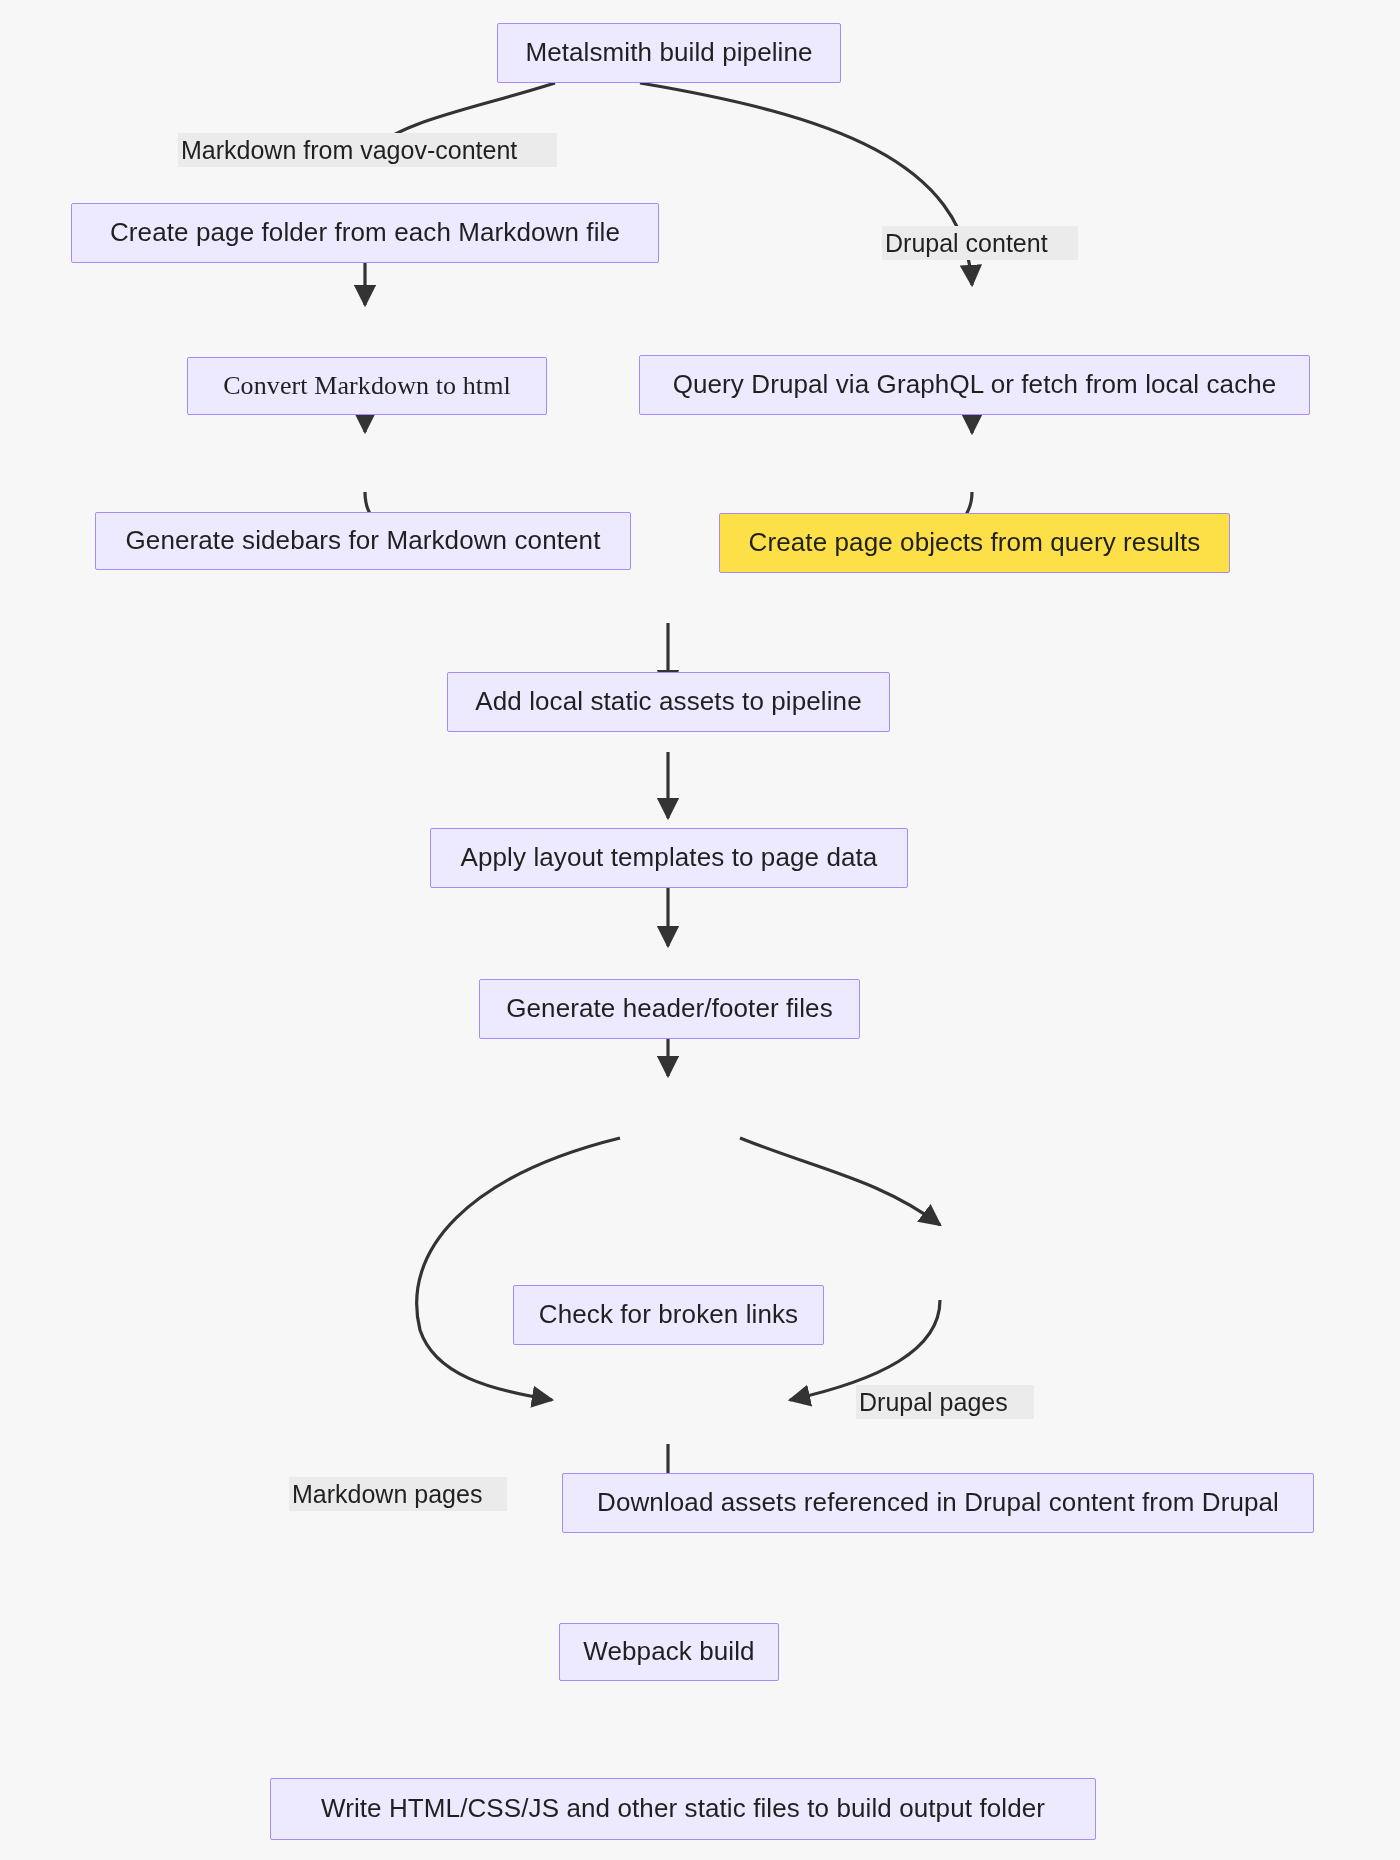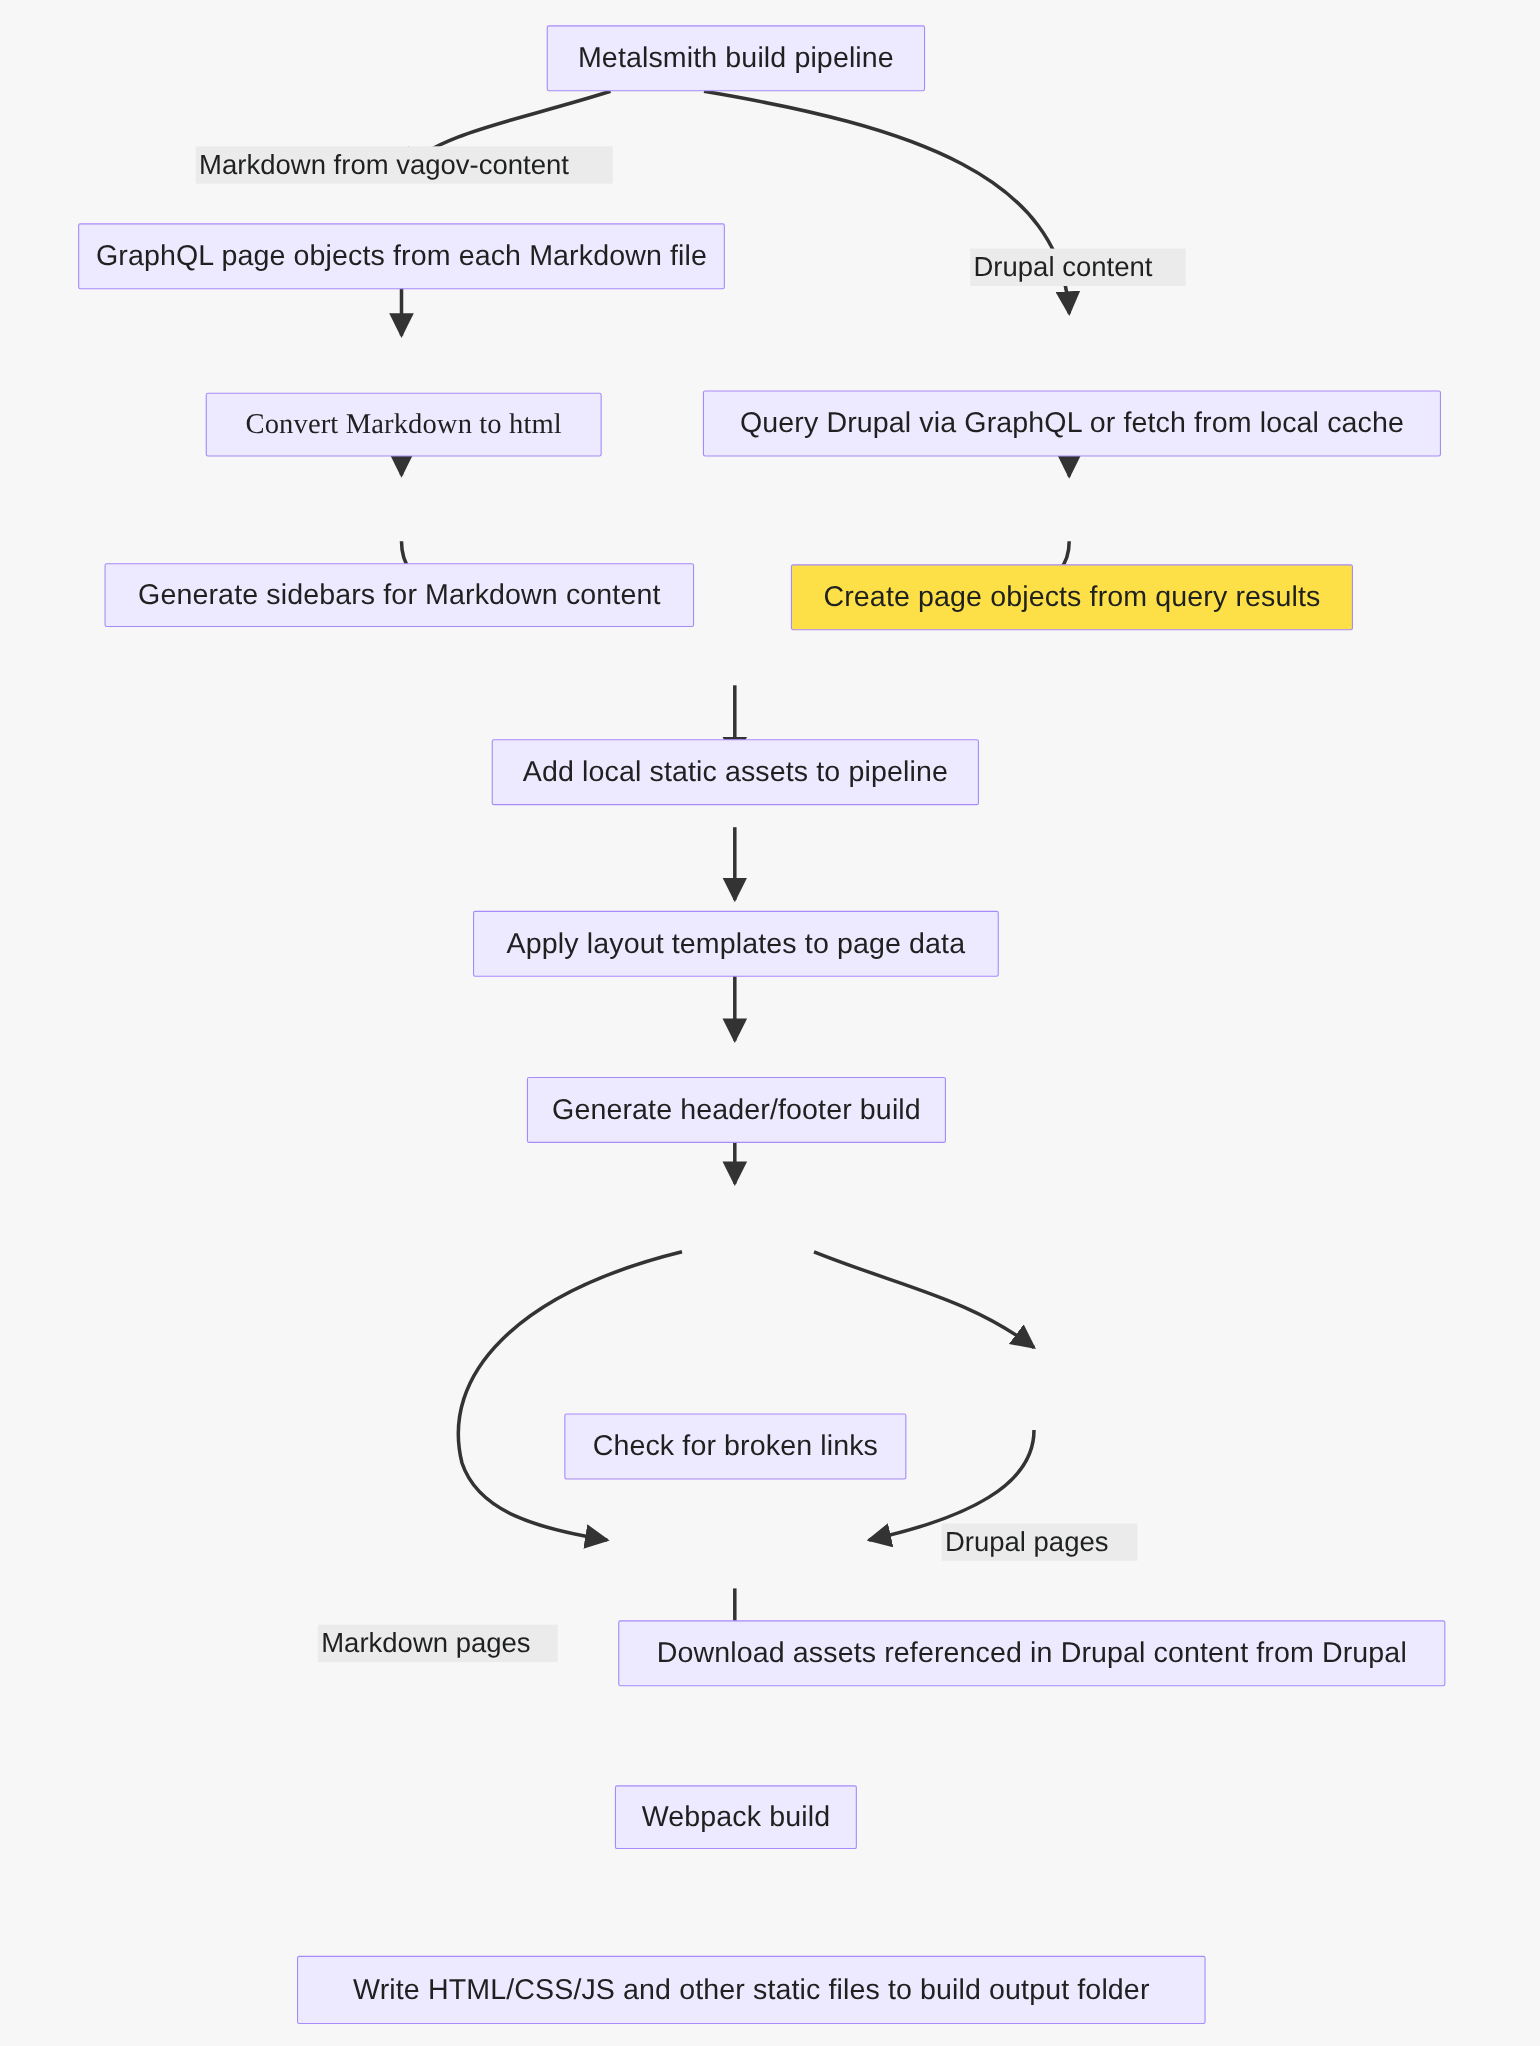--- a/index.html
+++ b/index.html
@@ -93,21 +93,21 @@
 
       <path d="M 668 1444 L 668 1510"></path>
     </g>
   </svg>
 
   <div class="node clip" style="left: 497px; top: 23px; width: 344px; height: 60px; background: rgb(237, 233, 254); border-color: rgb(167, 139, 250);">
     <span class="label" style="color: rgb(31, 32, 32);">Metalsmith build pipeline</span>
   </div>
 
   <div class="node clip" style="left: 71px; top: 203px; width: 588px; height: 60px; background: rgb(237, 233, 254); border-color: rgb(167, 139, 250);">
-    <span class="label" style="color: rgb(31, 32, 32);">GraphQL page objects from each Markdown file</span>
+    <span class="label" style="color: rgb(31, 32, 32);">Create page folder from each Markdown file</span>
   </div>
 
   <div class="node clip" style="left: 187px; top: 357px; width: 360px; height: 58px; background: rgb(237, 233, 254); border-color: rgb(167, 139, 250); font-family: Liberation Serif, serif;">
     <span class="label" style="color: rgb(31, 32, 32);">Convert Markdown to html</span>
   </div>
 
   <div class="node clip" style="left: 95px; top: 512px; width: 536px; height: 58px; background: rgb(237, 233, 254); border-color: rgb(167, 139, 250);">
     <span class="label" style="color: rgb(31, 32, 32);">Generate sidebars for Markdown content</span>
   </div>
 
@@ -121,21 +121,21 @@
 
   <div class="node clip" style="left: 447px; top: 672px; width: 443px; height: 60px; background: rgb(237, 233, 254); border-color: rgb(167, 139, 250);">
     <span class="label" style="color: rgb(31, 32, 32);">Add local static assets to pipeline</span>
   </div>
 
   <div class="node clip" style="left: 430px; top: 828px; width: 478px; height: 60px; background: rgb(237, 233, 254); border-color: rgb(167, 139, 250);">
     <span class="label" style="color: rgb(31, 32, 32);">Apply layout templates to page data</span>
   </div>
 
   <div class="node clip" style="left: 479px; top: 979px; width: 381px; height: 60px; background: rgb(237, 233, 254); border-color: rgb(167, 139, 250);">
-    <span class="label" style="color: rgb(31, 32, 32);">Generate header/footer build</span>
+    <span class="label" style="color: rgb(31, 32, 32);">Generate header/footer files</span>
   </div>
 
 
   <div class="node clip" style="left: 513px; top: 1285px; width: 311px; height: 60px; background: rgb(237, 233, 254); border-color: rgb(167, 139, 250);">
     <span class="label" style="color: rgb(31, 32, 32);">Check for broken links</span>
   </div>
 
   <div class="node clip" style="left: 562px; top: 1473px; width: 752px; height: 60px; background: rgb(237, 233, 254); border-color: rgb(167, 139, 250);">
     <span class="label" style="color: rgb(31, 32, 32);">Download assets referenced in Drupal content from Drupal</span>
   </div>

